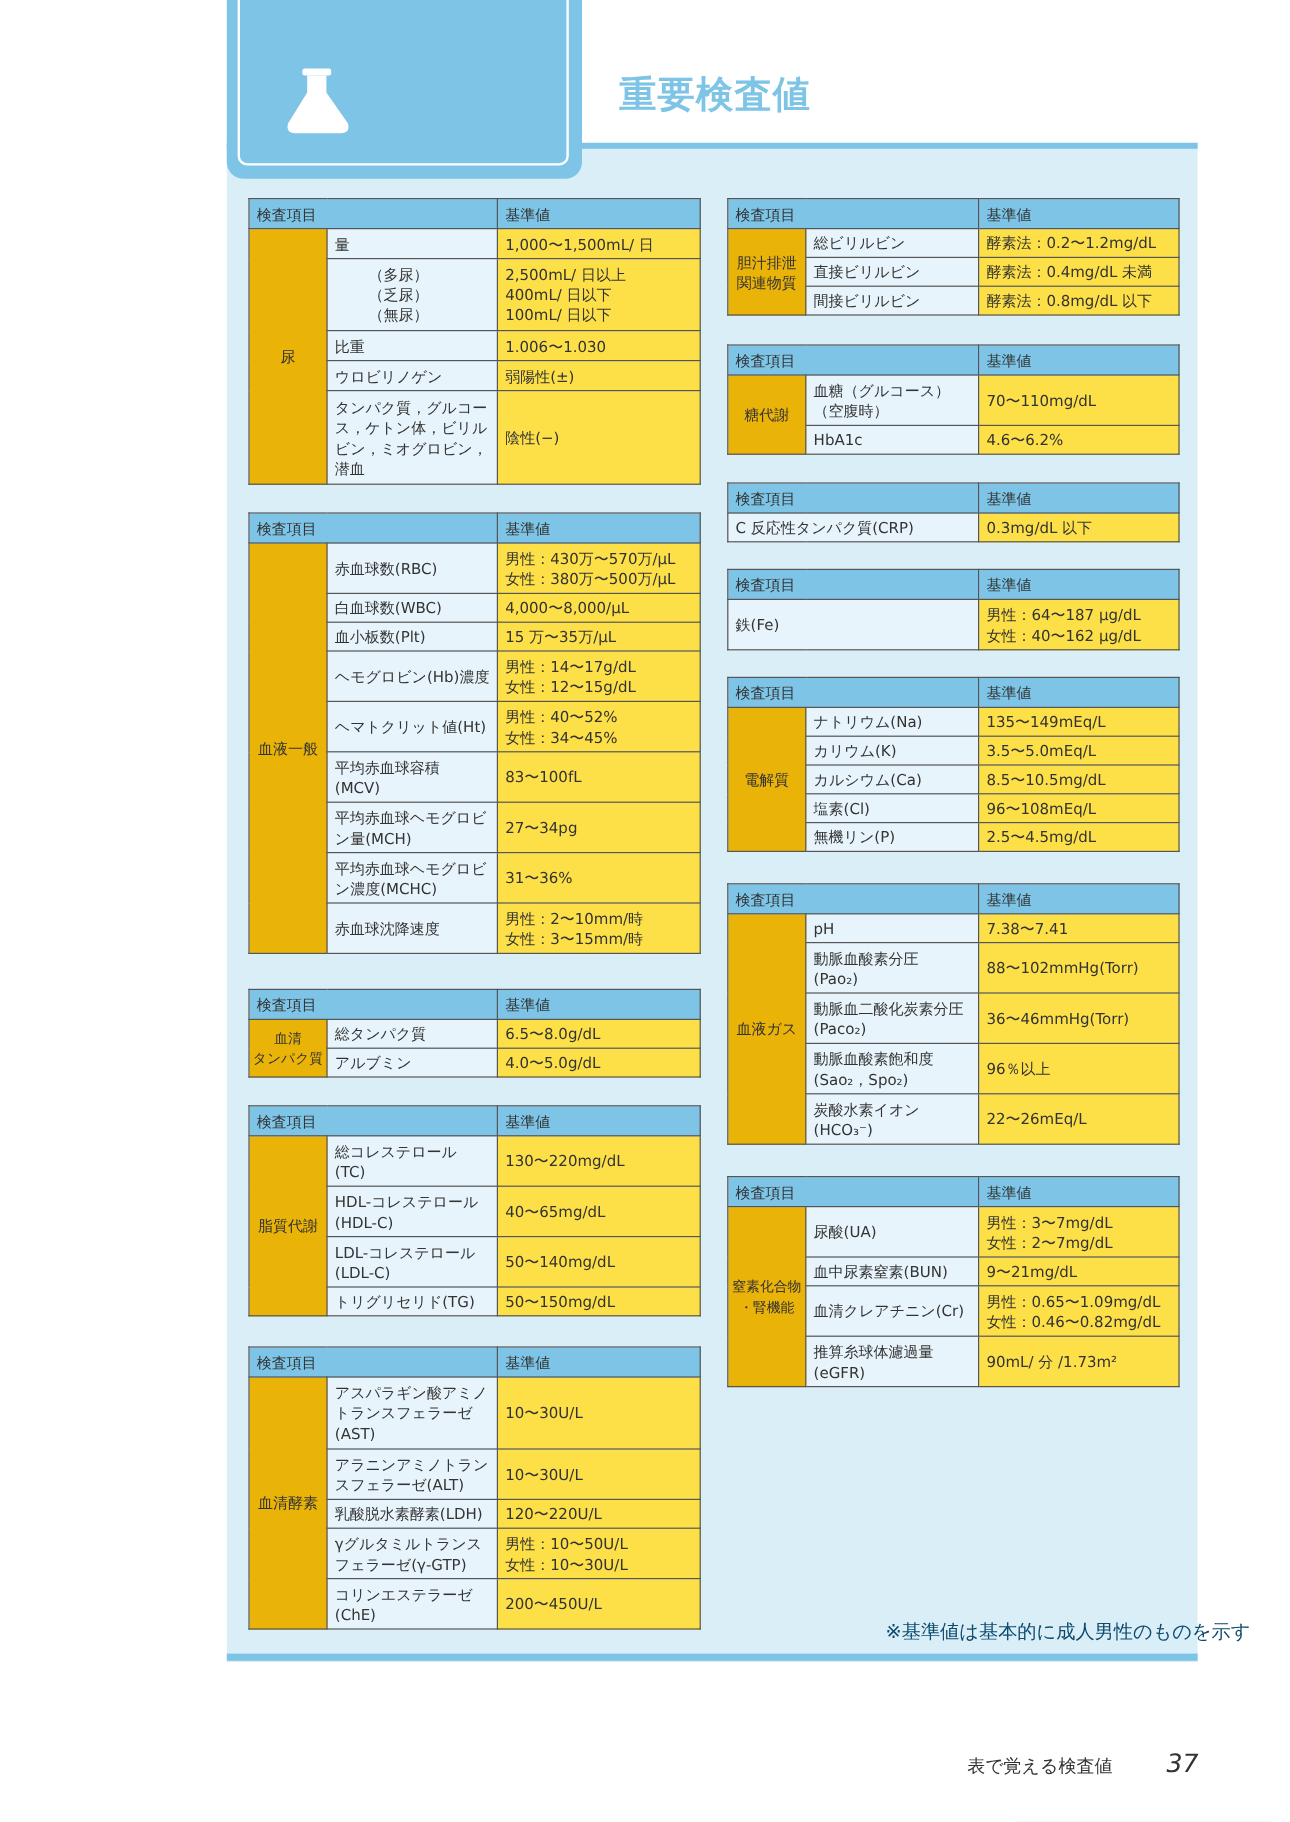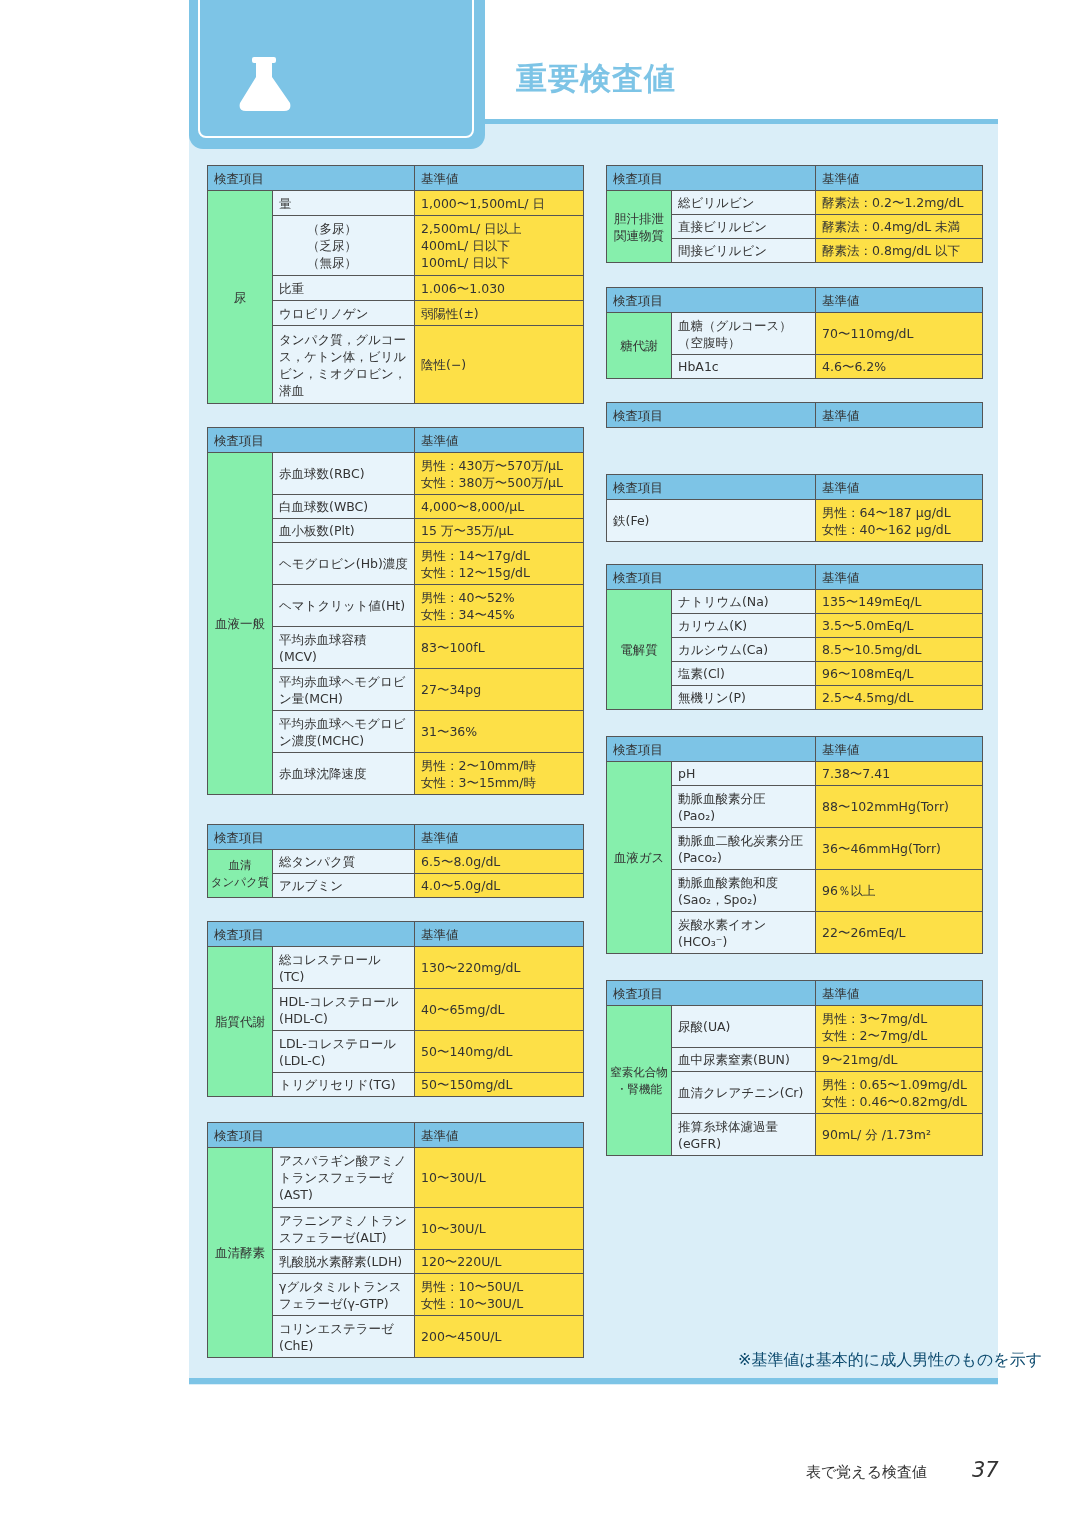--- a/index.html
+++ b/index.html
@@ -38,21 +38,21 @@
   table.lab {
     position: absolute; border-collapse: collapse; font-size: 12.5px; color: #333;
     table-layout: fixed;
     border-radius: 29px;
   }
   table.lab td, table.lab th {
     border: 1.3px solid #555; padding: 2px 6px; line-height: 17px; vertical-align: middle;
     text-align: left; font-weight: normal;
   }
   table.lab th { background: #7dc4e6; height: 20px; }
-  td.cat { background: #86efac; text-align: center !important; }
+  td.cat { background: #eab308; text-align: center !important; }
   td.item { background: #e8f4fb; }
   td.val { background: #fde047; }
   .pre { white-space: pre-line; }
   .note {
     position: absolute; left: 738px; top: 1350px; font-size: 16px; color: #0c4a6e;
   }
   .footer-title { position: absolute; left: 806px; top: 1463px; font-size: 15px; color: #333; }
   .footer-page {
     position: absolute; left: 972px; top: 1458px; font-size: 21px; font-style: italic; color: #333;
   }
@@ -319,20 +319,24 @@
   <colgroup>
       <col style="width:65px">
       <col style="width:144px">
       <col style="width:167px">
     </colgroup>
   <tbody>
       <tr>
         <th colspan="2">検査項目</th>
         <th>基準値</th>
       </tr>
+  <tr style="height:24px">
+        <td colspan="2" class="item">C 反応性タンパク質(CRP)</td>
+        <td class="val">0.3mg/dL 以下</td>
+      </tr>
 </tbody>
   </table>
 
 <table class="lab" style="left:606px; top:474px; width:376px;">
   <colgroup>
       <col style="width:65px">
       <col style="width:144px">
       <col style="width:167px">
     </colgroup>
   <tbody>

